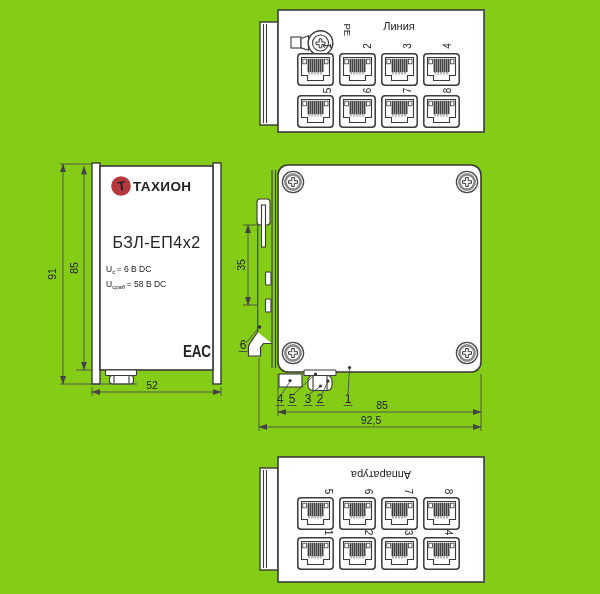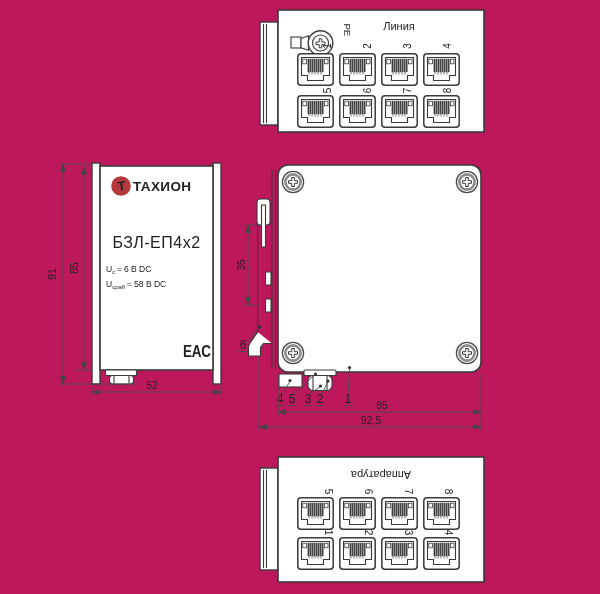--- a/index.html
+++ b/index.html
@@ -1,16 +1,16 @@
 <!DOCTYPE html>
 <html><head>
 <meta charset="utf-8">
 <style>
   html,body{margin:0;padding:0;background:#fff;}
-  .canvas{width:600px;height:594px;position:relative;background:#be185d;overflow:hidden;}
+  .canvas{width:600px;height:594px;position:relative;background:#84cc16;overflow:hidden;}
   text{font-family:"Liberation Sans","DejaVu Sans",sans-serif;fill:#222;}
   .ol{fill:#fff;stroke:#3a3a3a;stroke-width:1.6;}
   .ol14{fill:#fff;stroke:#3a3a3a;stroke-width:1.4;}
   .l1{fill:none;stroke:#3a3a3a;stroke-width:1.1;}
   .lw{fill:#fff;stroke:#3a3a3a;stroke-width:1.1;}
   .dim{stroke:#4a4a4a;stroke-width:.9;fill:none;}
   .ldr{stroke:#4a4a4a;stroke-width:.9;fill:none;}
   .dt{font-size:10.5px;}
   .co{font-size:12px;}
   .dot{fill:#333;stroke:none;}

